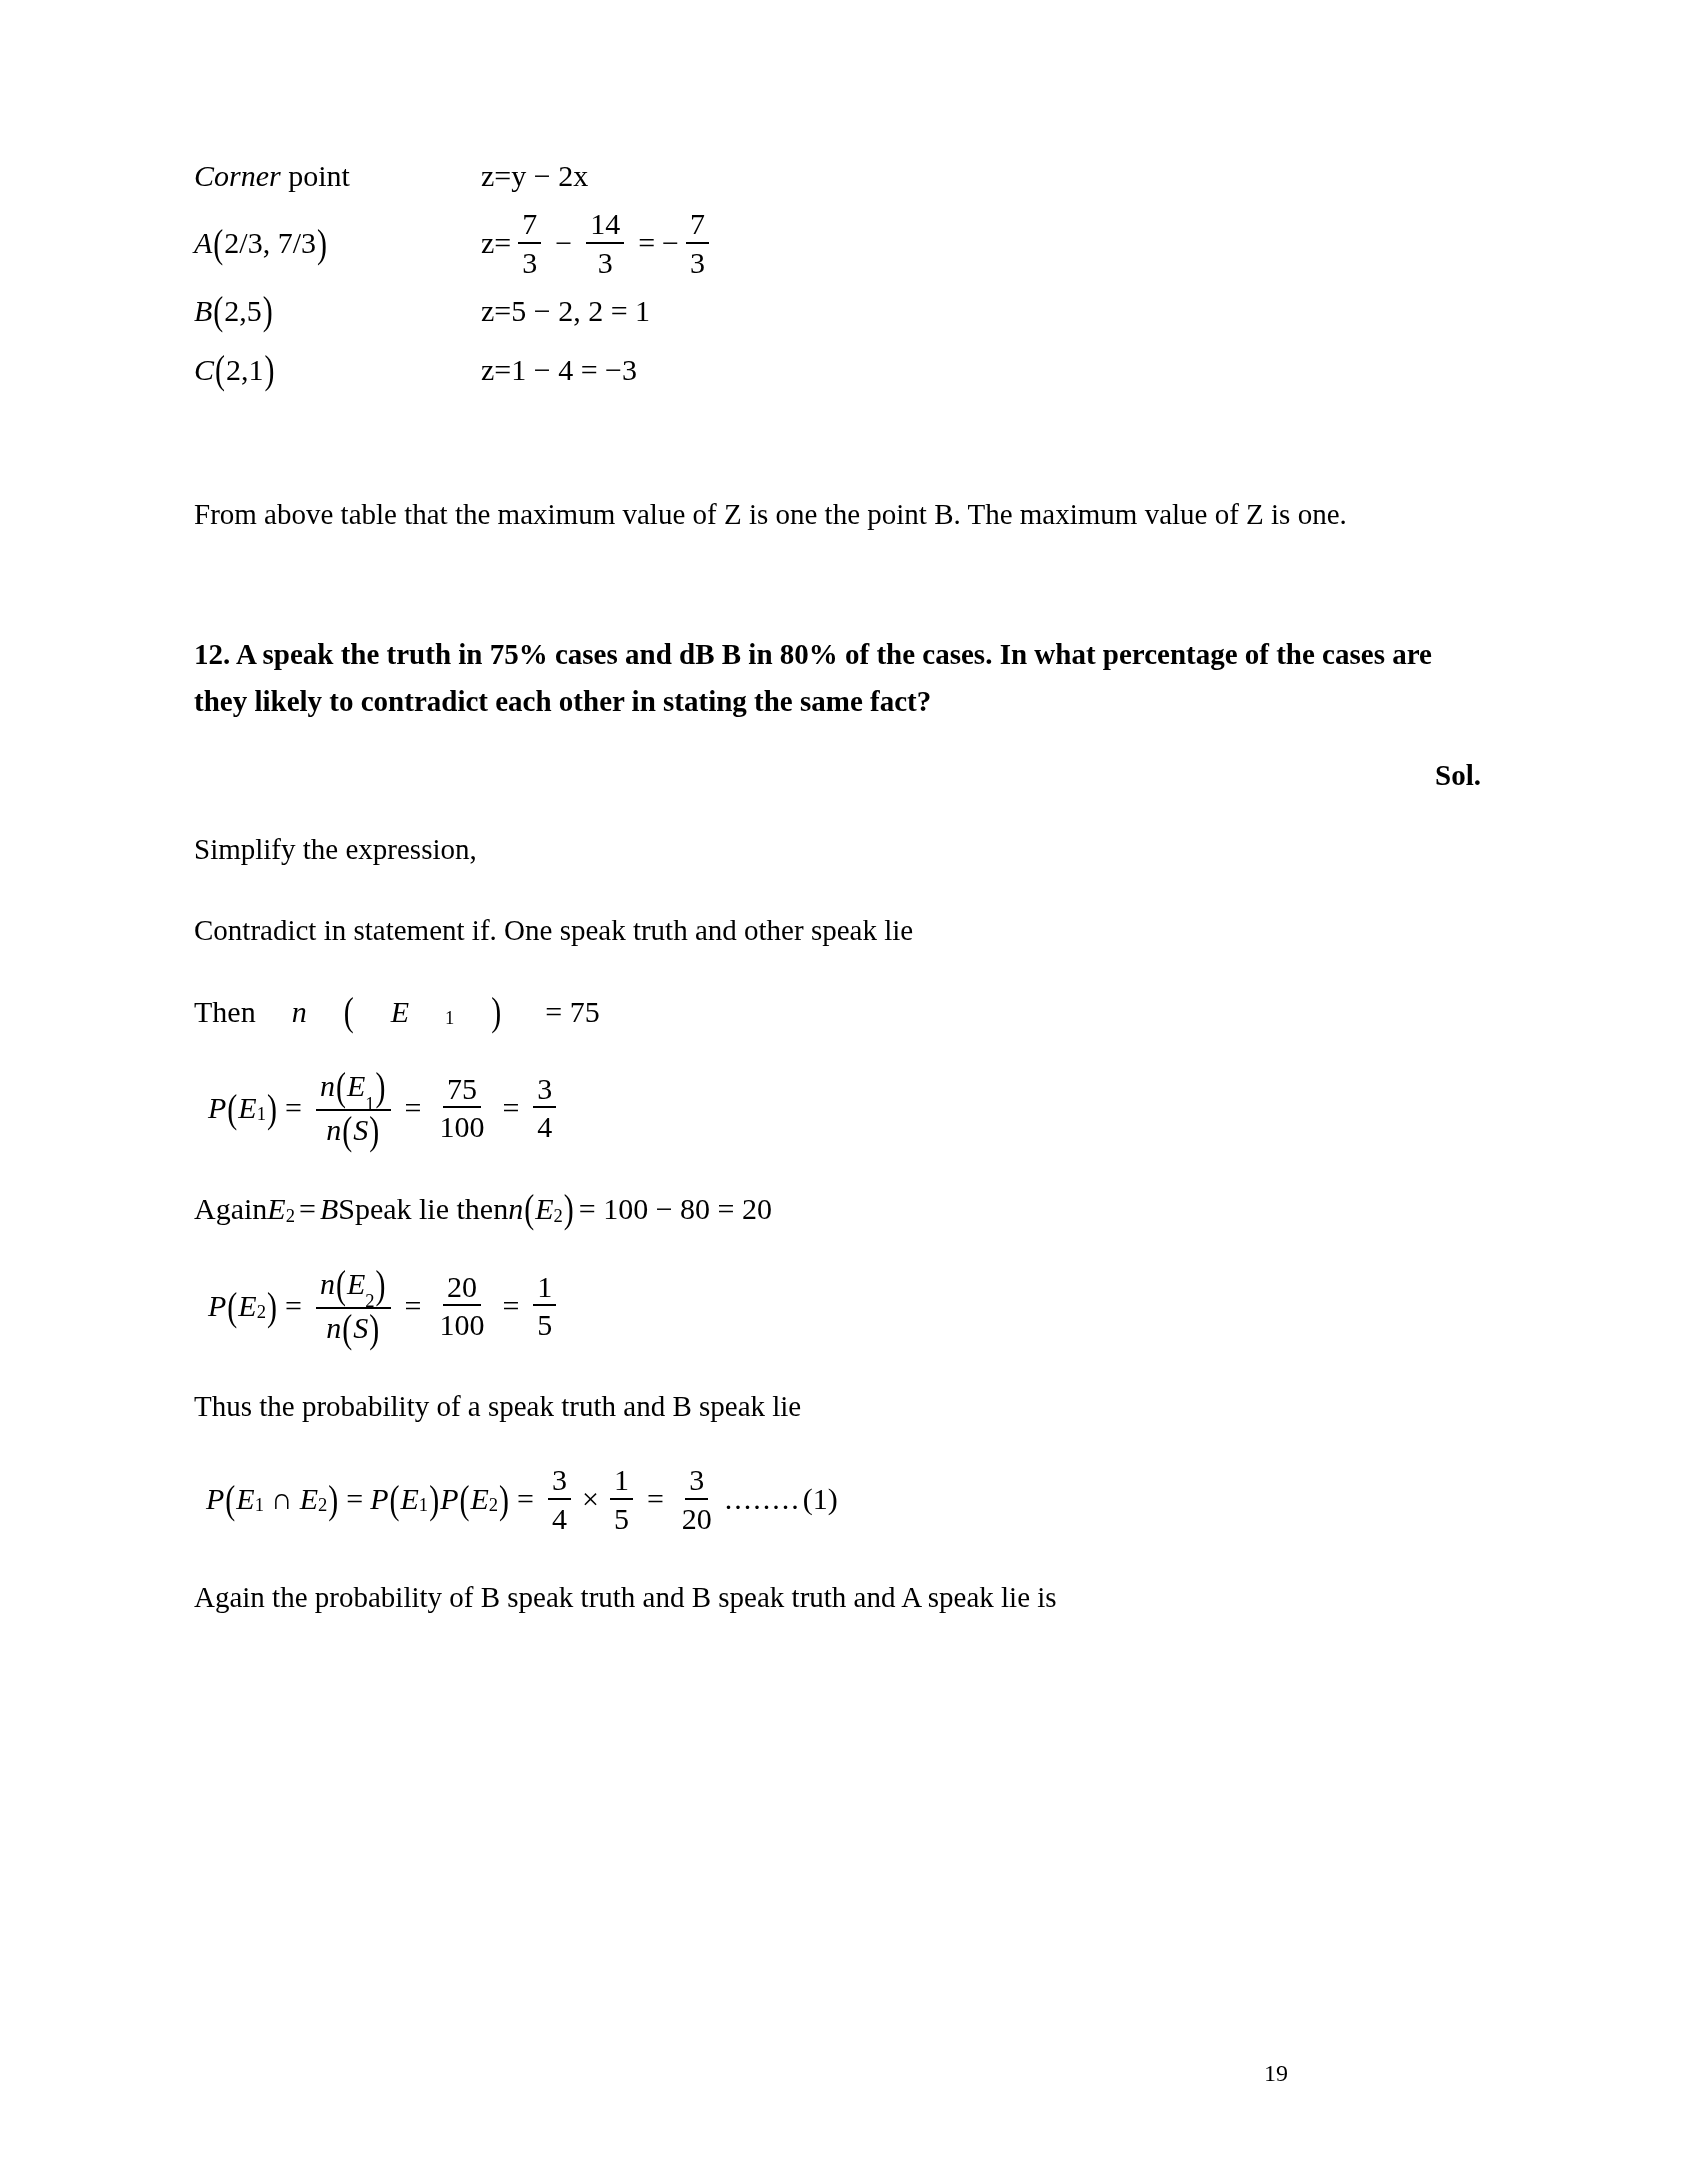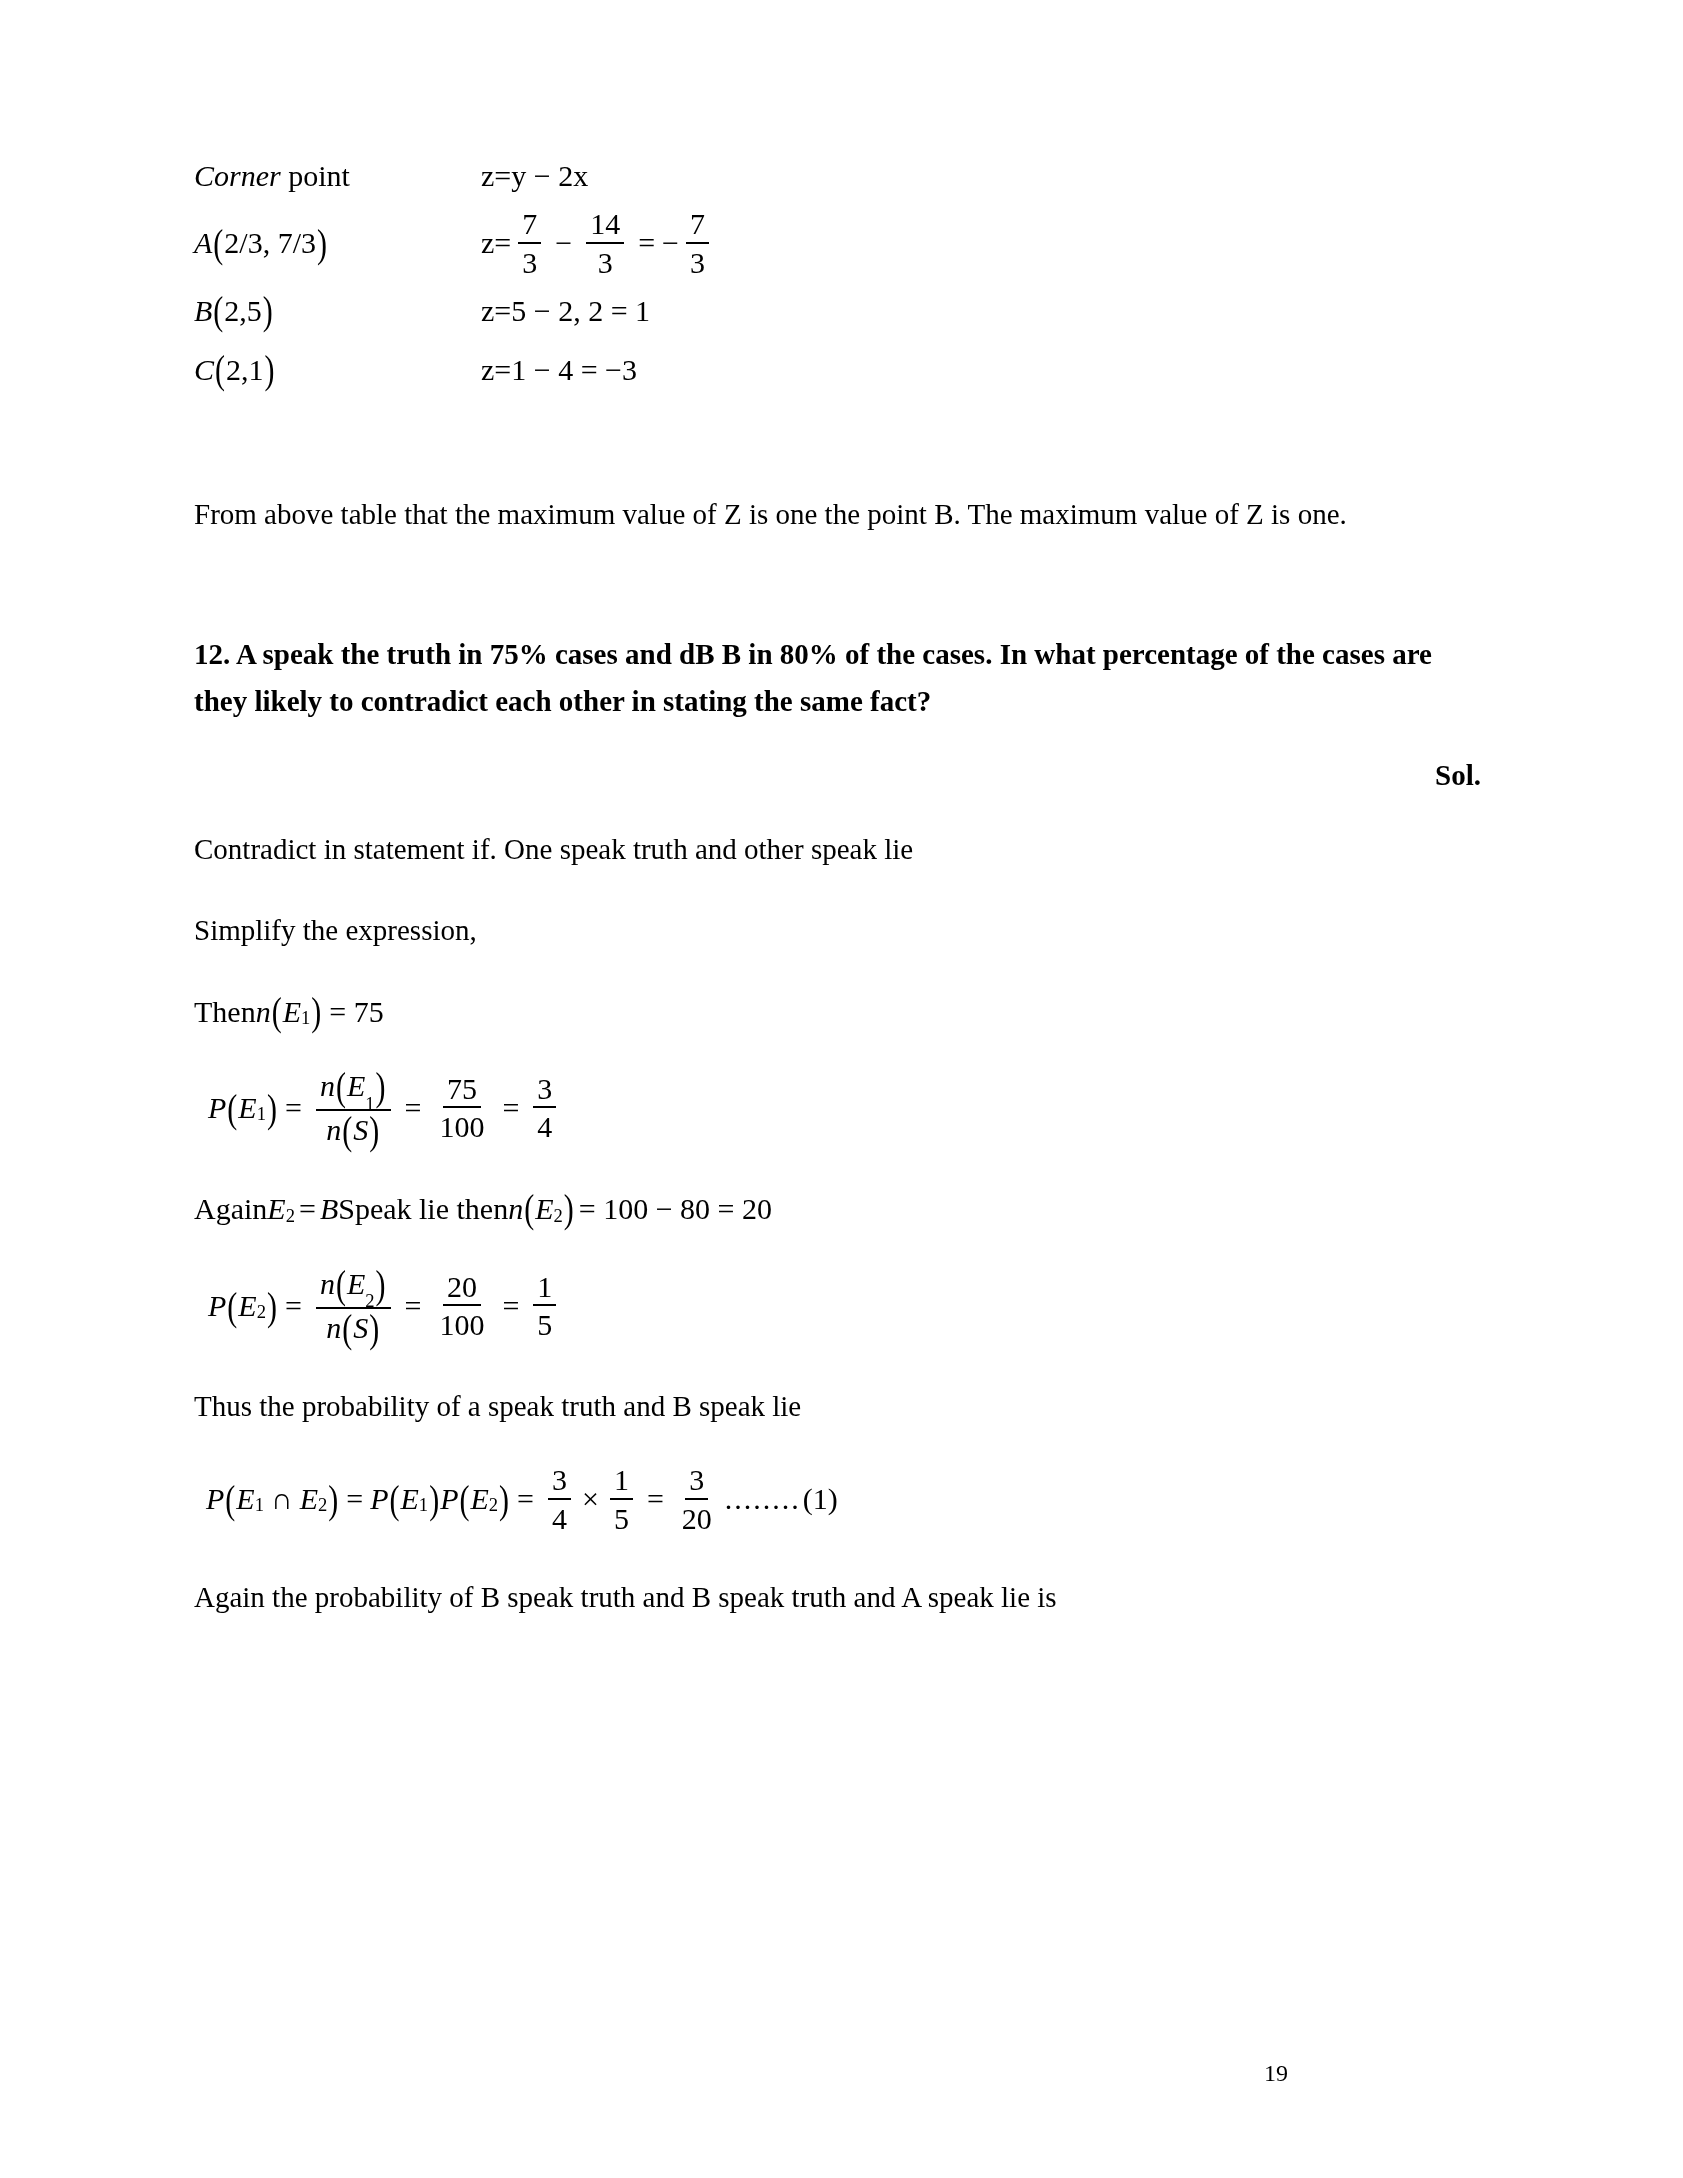--- a/index.html
+++ b/index.html
@@ -202,26 +202,26 @@
     </div>
 
     <p class="para">From above table that the maximum value of Z is one the point B. The maximum value of Z is one.</p>
 
     <div class="spacer-lg"></div>
 
     <p class="para bold">12. A speak the truth in 75% cases and dB B in 80% of the cases. In what percentage of the cases are they likely to contradict each other in stating the same fact?</p>
 
     <p class="sol">Sol.</p>
 
+    <p class="para">Simplify the expression,</p>
+
     <p class="para">Contradict in statement if. One speak truth and other speak lie</p>
 
-    <p class="para">Simplify the expression,</p>
-
     <p class="para">
-      <span class="mathline" style="display:inline-flex;">
+      <span class="mathline" style="display:inline-flex;gap:36px;">
         <span class="mn">Then </span>
         <span class="mi">n</span>
           <span class="paren">(</span>
           <span class="mi">E</span>
           <span class="sub">1</span>
           <span class="paren">)</span>
         <span class="op">= 75</span>
       </span>
     </p>
 

